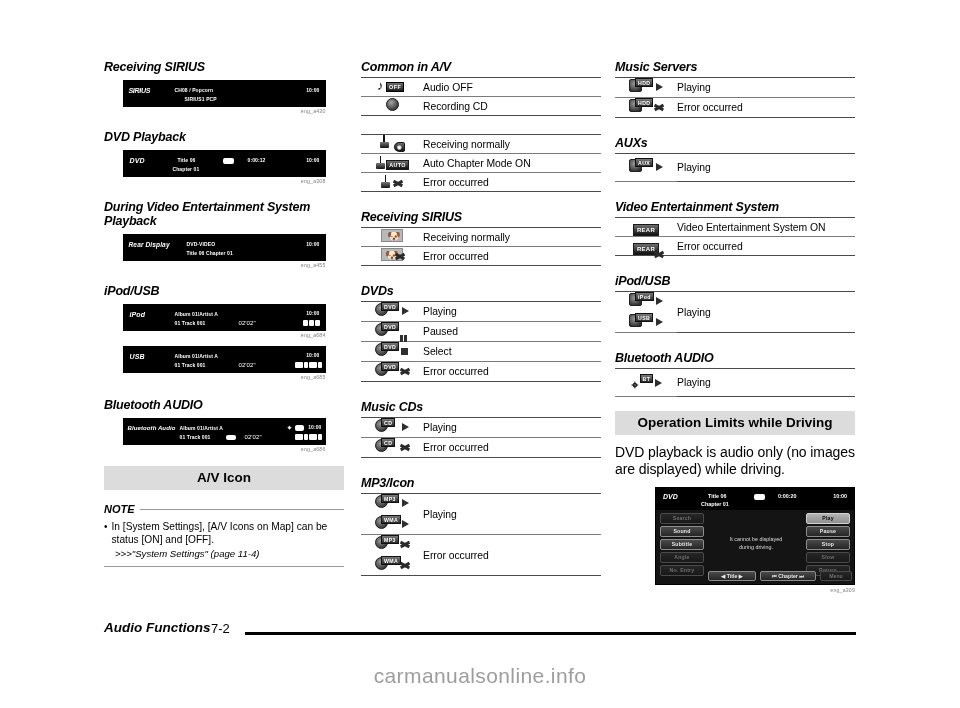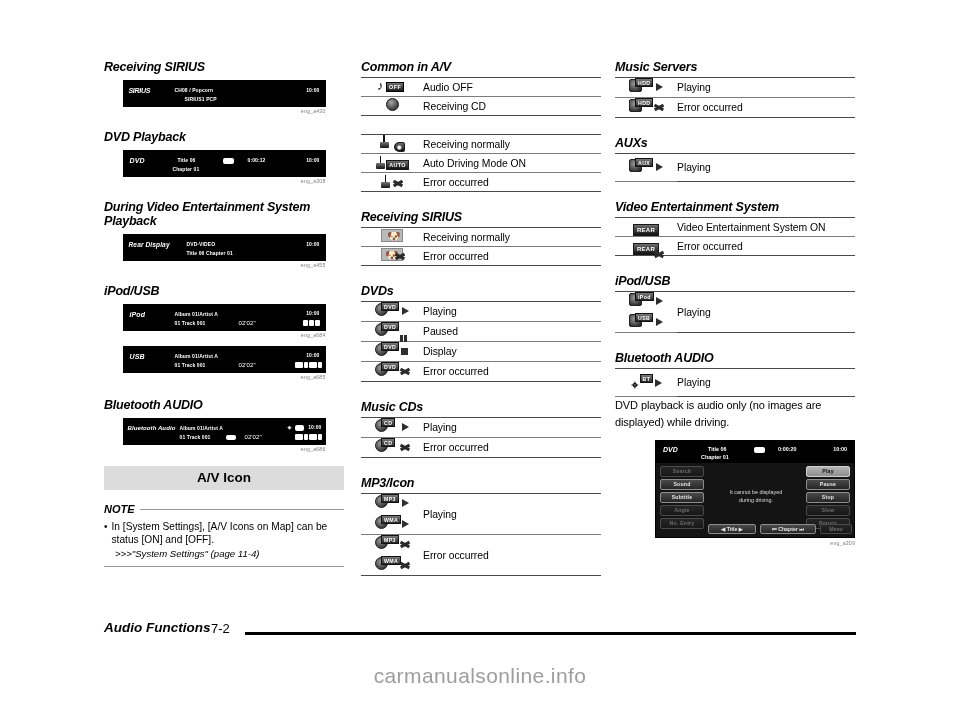--- a/index.html
+++ b/index.html
@@ -70,21 +70,21 @@
   
   .band {
     background:#dcdcdc;
     text-align:center;
     font-weight:bold;
     font-size:13.5px;
     padding:4px 0 5px;
     margin:14px 0 9px;
   }
   .body-txt {
-    font-size:11px;
+    font-size:14px;
     line-height:16.6px;
     color:#000;
     letter-spacing:-0.1px;
   }
 
   
   .note-hd {
     display:flex; align-items:center; gap:5px;
     margin-top:13px; margin-bottom:5px;
   }
@@ -384,40 +384,40 @@
     <table class="itable">
       <tbody>
           <tr>
         <td class="icell">
           <span class="note-ico"><span class="n">♪</span><span class="off">OFF</span></span>
         </td>
         <td class="lcell">Audio OFF</td>
       </tr>
       <tr>
         <td class="icell thick"><span class="cd-rec"></span></td>
-        <td class="lcell thick">Receiving CD</td>
+        <td class="lcell thick">Recording CD</td>
       </tr>
     </tbody>
       </table>
 
     <div class="sec-gap"></div>
 
     <table class="itable">
       <tbody>
           <tr>
         <td class="icell">
           <span class="ant"></span><span style="display:inline-block;width:4px"></span><span class="tagbox" style="border-radius:50% 20% 20% 50%;">◉</span>
         </td>
         <td class="lcell">Receiving normally</td>
       </tr>
       <tr>
         <td class="icell">
           <span class="ant" style="vertical-align:-2px"></span><span class="tagbox" style="vertical-align:1px;">AUTO</span>
         </td>
-        <td class="lcell">Auto Driving Mode ON</td>
+        <td class="lcell">Auto Chapter Mode ON</td>
       </tr>
       <tr>
         <td class="icell thick">
           <span class="ant" style="vertical-align:-2px"></span><span class="media-ico" style="width:13px;height:13px;vertical-align:-2px;"><span class="err" style="right:1px;top:2px;"></span></span>
         </td>
         <td class="lcell thick">Error occurred</td>
       </tr>
     </tbody>
       </table>
 
@@ -462,21 +462,21 @@
       <tr>
         <td class="icell">
           <span class="media-ico"><span class="disc"></span><span class="lbl">DVD</span><span class="pause"><b></b><b></b></span></span>
         </td>
         <td class="lcell">Paused</td>
       </tr>
       <tr>
         <td class="icell">
           <span class="media-ico"><span class="disc"></span><span class="lbl">DVD</span><span class="stopsq"></span></span>
         </td>
-        <td class="lcell">Display</td>
+        <td class="lcell">Select</td>
       </tr>
       <tr>
         <td class="icell thick">
           <span class="media-ico"><span class="disc"></span><span class="lbl">DVD</span><span class="err"></span></span>
         </td>
         <td class="lcell thick">Error occurred</td>
       </tr>
     </tbody>
       </table>
 
@@ -604,20 +604,21 @@
       <tbody>
           <tr>
         <td class="icell" style="padding:4px 0;">
           <span class="bt-glyph" style="vertical-align:-2px;">⌖</span><span class="media-ico" style="width:22px;vertical-align:-2px;"><span class="lbl" style="left:0;">BT</span><span class="play"></span></span>
         </td>
         <td class="lcell thick">Playing</td>
       </tr>
     </tbody>
       </table>
 
+    <div class="band">Operation Limits while Driving</div>
     <div class="body-txt">DVD playback is audio only (no images are displayed) while driving.</div>
 
     <div class="dvdshot">
       <div class="dvd-top">
         <span style="left:7px;top:5px;font-size:7px;font-style:italic;">DVD</span>
         <span style="left:52px;top:5px;">Title 06</span>
         <span style="left:45px;top:13px;">Chapter 01</span>
         <span style="left:98px;top:6px;">
             <span class="pill" style="width:11px;height:6px;"></span>
           </span>

